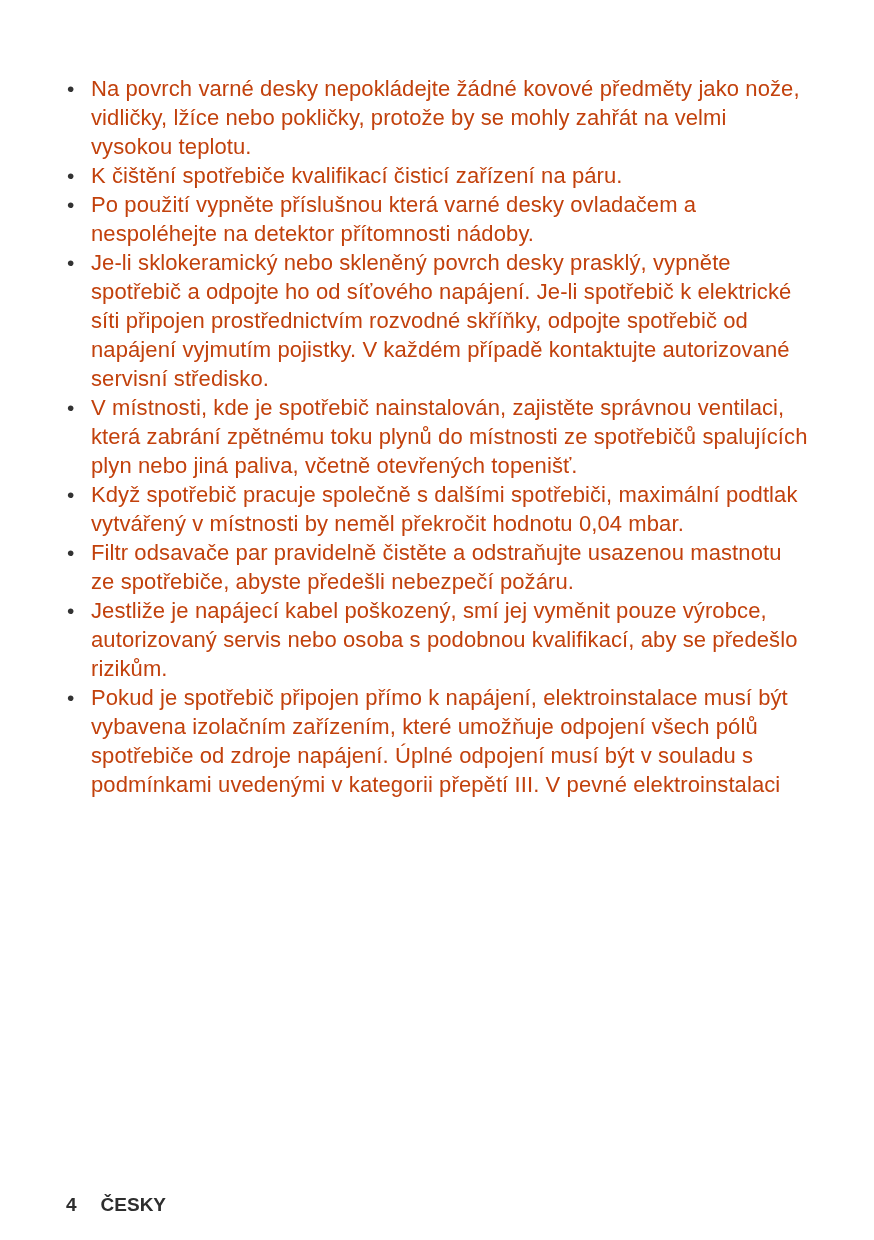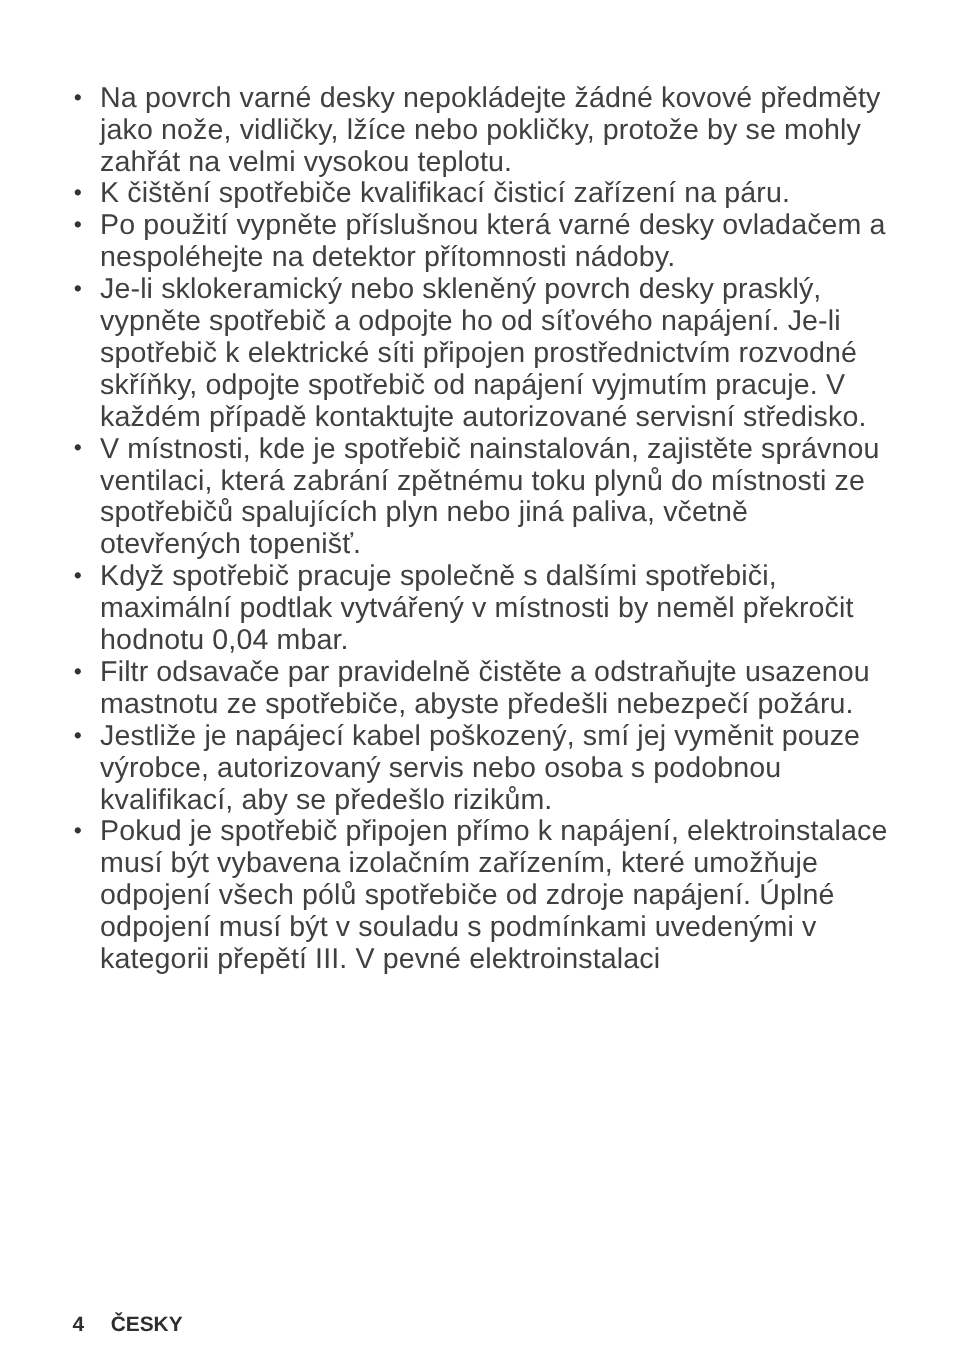--- a/index.html
+++ b/index.html
@@ -22,24 +22,24 @@
     top: 74px;
     left: 66px;
     width: 745px;
     margin: 0;
     padding: 0;
     list-style: none;
   }
   .bullet-list li {
     position: relative;
     padding-left: 25px;
-    font-size: 26px;
+    font-size: 22px;
     line-height: 29px;
     letter-spacing: 0.1px;
-    color: #404040;
+    color: #c2410c;
   }
   .bullet-list li::before {
     content: "\2022";
     position: absolute;
     left: 1px;
     top: 0;
     font-size: 21px;
     line-height: 29px;
     color: #333333;
   }
@@ -58,21 +58,21 @@
   }
 </style>
 </head>
 <body>
 
 <div class="page">
   <ul class="bullet-list">
       <li>Na povrch varné desky nepokládejte žádné kovové předměty jako nože, vidličky, lžíce nebo pokličky, protože by se mohly zahřát na velmi vysokou teplotu.</li>
       <li>K čištění spotřebiče kvalifikací čisticí zařízení na páru.</li>
       <li>Po použití vypněte příslušnou která varné desky ovladačem a nespoléhejte na detektor přítomnosti nádoby.</li>
-      <li>Je-li sklokeramický nebo skleněný povrch desky prasklý, vypněte spotřebič a odpojte ho od síťového napájení. Je-li spotřebič k elektrické síti připojen prostřednictvím rozvodné skříňky, odpojte spotřebič od napájení vyjmutím pracuje. V každém případě kontaktujte autorizované servisní středisko.</li>
+      <li>Je-li sklokeramický nebo skleněný povrch desky prasklý, vypněte spotřebič a odpojte ho od síťového napájení. Je-li spotřebič k elektrické síti připojen prostřednictvím rozvodné skříňky, odpojte spotřebič od napájení vyjmutím pojistky. V každém případě kontaktujte autorizované servisní středisko.</li>
       <li>V místnosti, kde je spotřebič nainstalován, zajistěte správnou ventilaci, která zabrání zpětnému toku plynů do místnosti ze spotřebičů spalujících plyn nebo jiná paliva, včetně otevřených topenišť.</li>
       <li>Když spotřebič pracuje společně s dalšími spotřebiči, maximální podtlak vytvářený v místnosti by neměl překročit hodnotu 0,04 mbar.</li>
       <li>Filtr odsavače par pravidelně čistěte a odstraňujte usazenou mastnotu ze spotřebiče, abyste předešli nebezpečí požáru.</li>
       <li>Jestliže je napájecí kabel poškozený, smí jej vyměnit pouze výrobce, autorizovaný servis nebo osoba s podobnou kvalifikací, aby se předešlo rizikům.</li>
       <li>Pokud je spotřebič připojen přímo k napájení, elektroinstalace musí být vybavena izolačním zařízením, které umožňuje odpojení všech pólů spotřebiče od zdroje napájení. Úplné odpojení musí být v souladu s podmínkami uvedenými v kategorii přepětí III. V pevné elektroinstalaci</li>
     </ul>
 
   <div class="footer">
     <span class="page-number">4</span>
     <span class="language-label">ČESKY</span>

